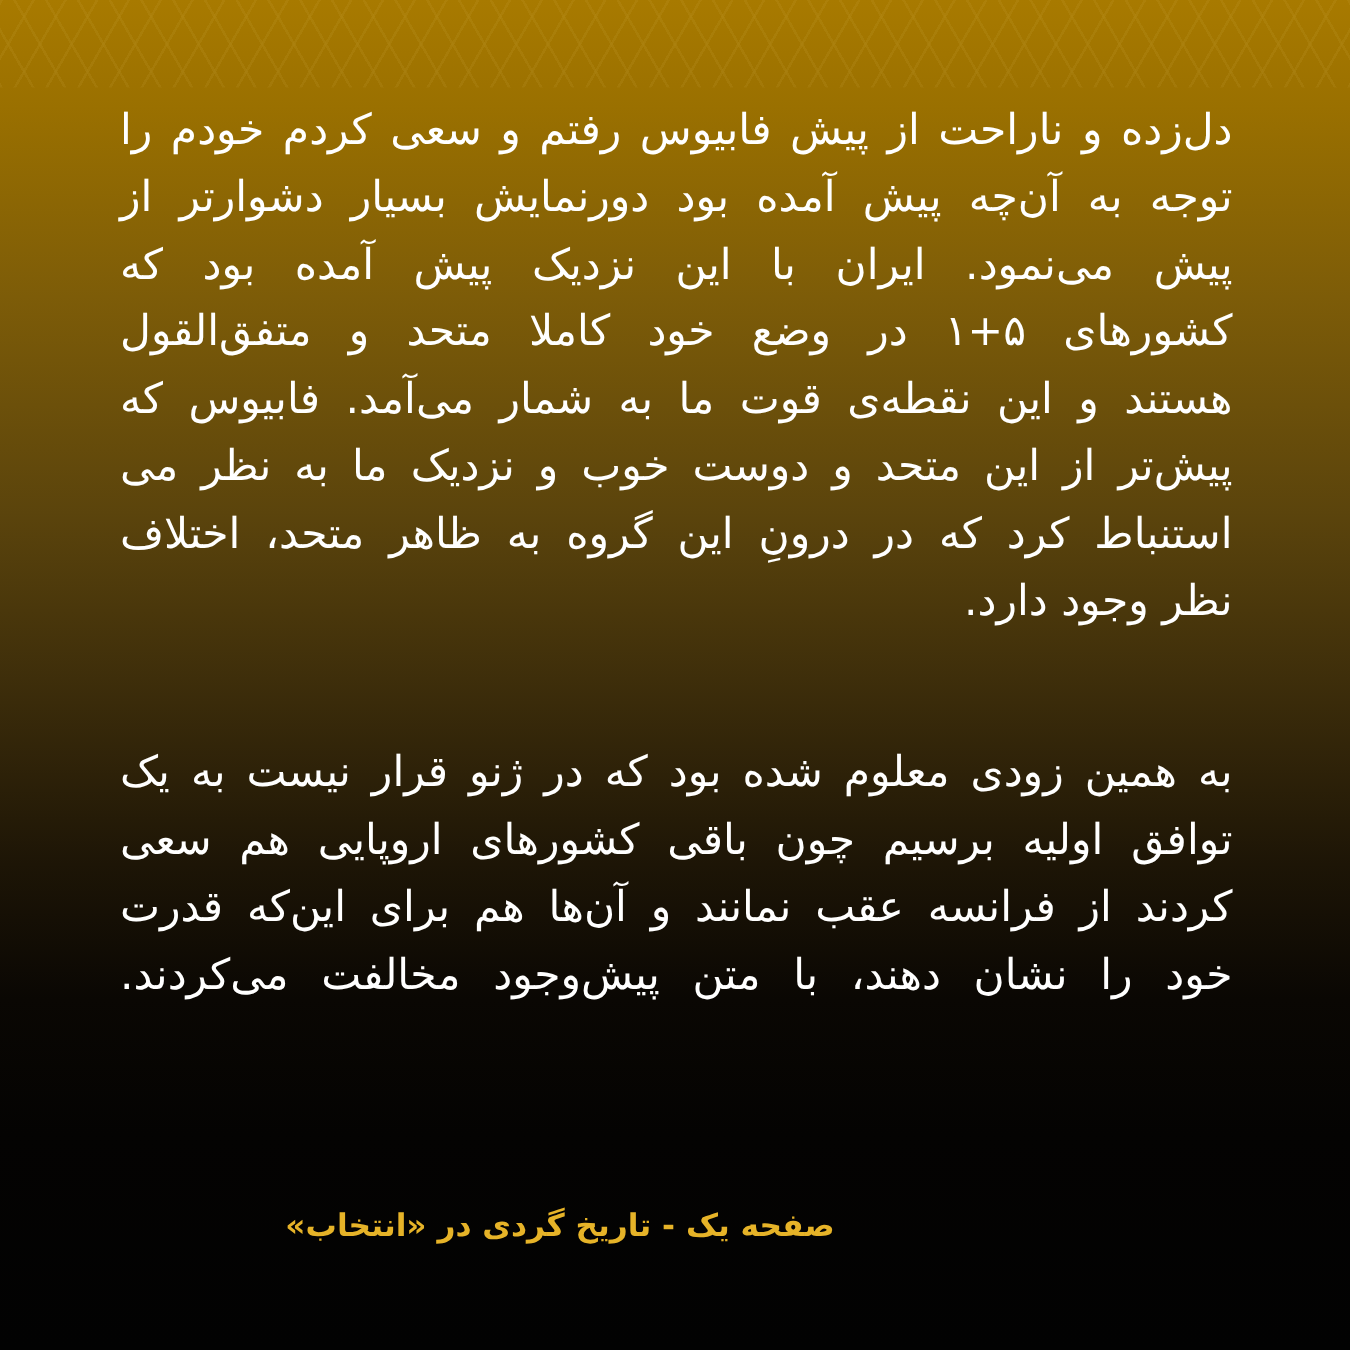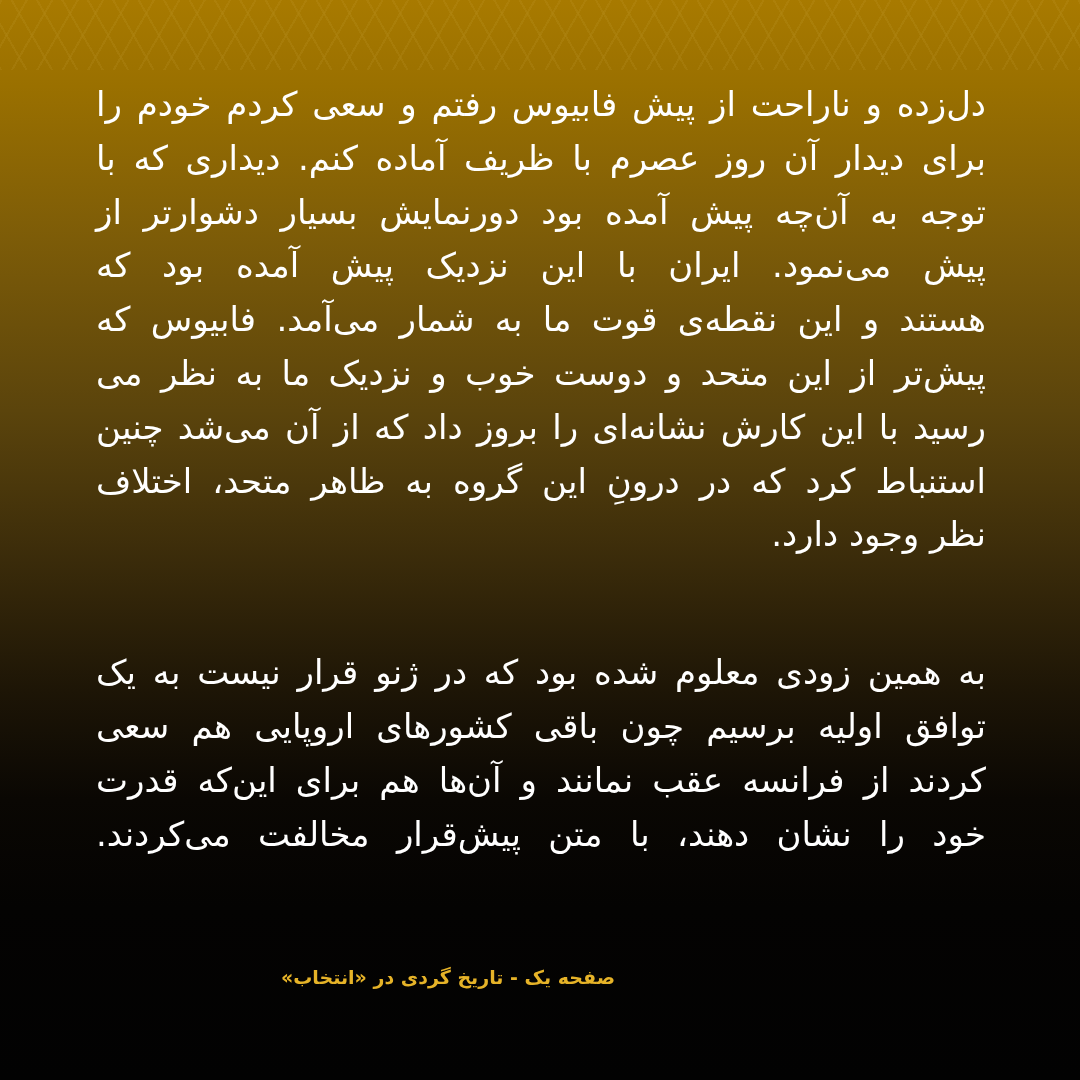--- a/index.html
+++ b/index.html
@@ -61,42 +61,41 @@
       margin-top: 84px;
     }
     .footer {
       position: absolute;
       left: 0;
       width: 896px;
       top: 966px;
       text-align: center;
       direction: rtl;
       color: #e6b328;
-      font-size: 19px;
+      font-size: 25px;
       font-weight: bold;
     }
   </style>
 </head>
 <body>
 
 <div class="pattern"></div>
 
 <div class="content">
   <p class="para">
     <span class="line">دل‌زده و ناراحت از پیش فابیوس رفتم و سعی کردم خودم را</span>
-    <span class="line">برای دیدار آن روز عصرم با ظریف آماده کنم. دیداری که با</span>
     <span class="line">توجه به آن‌چه پیش آمده بود دورنمایش بسیار دشوارتر از</span>
     <span class="line">پیش می‌نمود. ایران با این نزدیک پیش آمده بود که</span>
+    <span class="line">کشورهای ۵+۱ در وضع خود کاملا متحد و متفق‌القول</span>
     <span class="line">هستند و این نقطه‌ی قوت ما به شمار می‌آمد. فابیوس که</span>
     <span class="line">پیش‌تر از این متحد و دوست خوب و نزدیک ما به نظر می</span>
-    <span class="line">رسید با این کارش نشانه‌ای را بروز داد که از آن می‌شد چنین</span>
     <span class="line">استنباط کرد که در درونِ این گروه به ظاهر متحد، اختلاف</span>
     <span class="line last">نظر وجود دارد.</span>
   </p>
   <p class="para">
     <span class="line">به همین زودی معلوم شده بود که در ژنو قرار نیست به یک</span>
     <span class="line">توافق اولیه برسیم چون باقی کشورهای اروپایی هم سعی</span>
     <span class="line">کردند از فرانسه عقب نمانند و آن‌ها هم برای این‌که قدرت</span>
-    <span class="line">خود را نشان دهند، با متن پیش‌قرار مخالفت می‌کردند.</span>
+    <span class="line">خود را نشان دهند، با متن پیش‌وجود مخالفت می‌کردند.</span>
   </p>
 </div>
 
 <div class="footer">صفحه یک - تاریخ گردی در «انتخاب»</div>
 
 </body></html>

